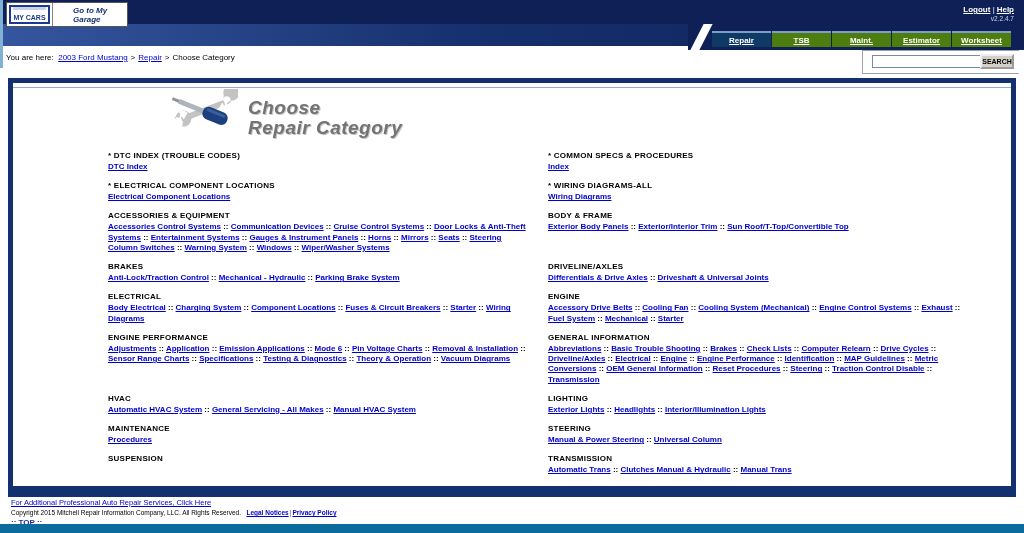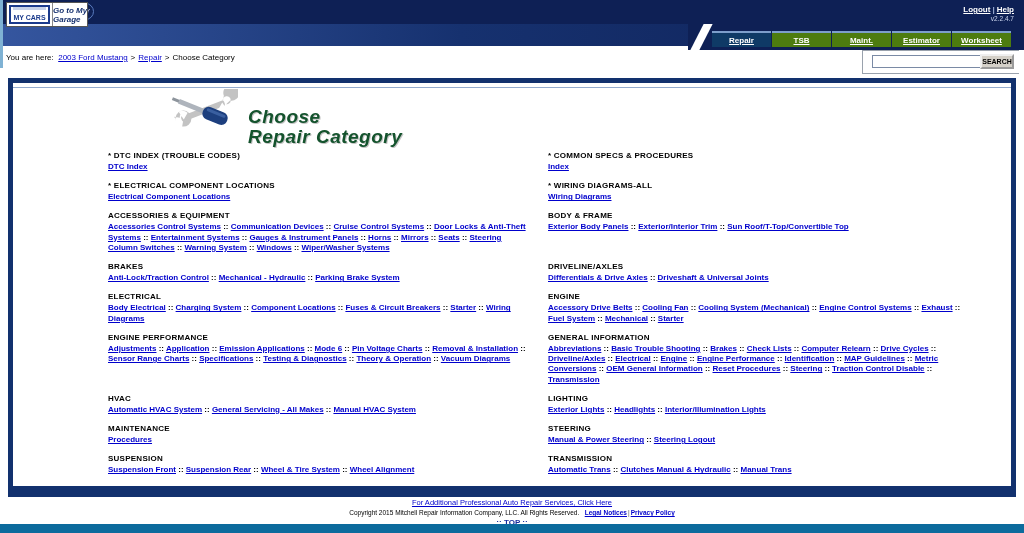--- a/index.html
+++ b/index.html
@@ -8,21 +8,21 @@
   a{cursor:pointer}
 
   
   .topbar{position:absolute;top:0;left:0;right:0;height:24px;background:#0e2055}
   .edge-stripe{position:absolute;left:0;top:0;width:3px;height:68px;background:#7fb2d4;z-index:9}
   .plate-btn{position:absolute;left:6px;top:2px;height:23px;background:#fff;border:1px solid #555;
              display:flex;align-items:stretch;z-index:8}
   .plate{width:37px;margin:2px;border:2px solid #1a3a8c;position:relative;display:flex;
          align-items:flex-end;justify-content:center;color:#1a3a8c;font-weight:bold;font-size:7px;line-height:9px}
   .plate-top{position:absolute;top:0;left:2px;right:2px;height:3px;background:#c7d2e8}
-  .goto{border-left:1px solid #888;padding:2px 0;display:flex;align-items:center;
+  .goto{border-left:1px solid #888;padding:2px 20px;display:flex;align-items:center;
         font-size:8px;line-height:9px;font-weight:bold;font-style:italic;color:#15306e;white-space:pre-line}
   .logout-help{position:absolute;top:5px;right:10px;font-size:8px;font-weight:bold;color:#fff;z-index:8}
   .logout-help a{color:#fff;text-decoration:underline}
   .logout-help .pipe{color:#9fb0d8;padding:0 2px}
   .version{position:absolute;top:15px;right:10px;font-size:6.5px;color:#cdd6ee;z-index:8}
 
   .logobar{position:absolute;top:24px;left:0;right:0;height:22px;
            background:linear-gradient(to right,#35569f,#16316f 45%,#0e2055)}
   .m1{position:absolute;left:8px;top:1px;display:flex;align-items:center}
   .m1-text{font-size:13px;line-height:13px;font-weight:bold;font-style:italic;color:#fff;letter-spacing:.2px}
@@ -49,32 +49,32 @@
                 font-size:8px;padding:0 2px;font-family:"Liberation Sans",sans-serif}
   .search-btn{position:absolute;right:5px;top:3px;width:34px;height:15px;background:#d4d0c8;
               border:2px outset #efefef;font-size:7px;font-weight:bold;font-family:"Liberation Sans",sans-serif;
               padding:0;line-height:10px;cursor:pointer}
 
   
   .panel{position:absolute;left:8px;top:78px;width:1008px;height:419px;box-sizing:border-box;
          background:#fff;border:5px solid #12316e;border-bottom-width:11px}
   .panel-line{position:absolute;top:4px;left:0;right:0;height:1px;background:#93abce}
   .title-wrap{position:absolute;top:6px;left:155px;display:flex;align-items:flex-start;gap:10px}
-  .title-text{font-size:19px;line-height:20px;font-weight:bold;font-style:italic;color:#14532d;
-              letter-spacing:.5px;text-shadow:1px 1px 0 #c4c4c4;padding-top:18px}
+  .title-text{font-size:19px;line-height:20px;font-weight:bold;font-style:italic;color:#737373;
+              letter-spacing:.5px;text-shadow:1px 1px 0 #c4c4c4;padding-top:9px}
 
   .cat-grid{position:absolute;top:68px;left:95px;right:16px;display:grid;grid-template-columns:440px 1fr}
   .cat-cell{padding-bottom:9px;padding-right:22px}
   .cat-heading{font-size:8px;font-weight:bold;color:#000;letter-spacing:.25px;margin-bottom:2px}
   .cat-links{font-size:8px;line-height:1.28;color:#000}
   .cat-link{color:#0000cc;text-decoration:underline;font-weight:bold}
   .sep{color:#000;font-weight:bold}
 
   
-  .footer{position:absolute;top:498px;left:0;right:0;text-align:center}
+  .footer{position:absolute;top:498px;left:11px;right:0;text-align:left}
   .services{font-size:7.5px}
   .services a{color:#0000cc;text-decoration:underline}
   .copy{font-size:6.5px;color:#000;margin-top:2px}
   .copy a{color:#0000cc;text-decoration:underline;font-weight:bold}
   .copy .pipe{color:#555;padding:0 1px}
   .toplink{font-size:8px;font-weight:bold;margin-top:2px}
   .toplink a{color:#1a2f9e;text-decoration:underline}
   .bottombar{position:absolute;bottom:0;left:0;right:0;height:9px;background:#0c6b9d}
 </style>
 </head>
@@ -207,25 +207,24 @@
       <div class="cat-cell">
         <div class="cat-heading">LIGHTING</div>
         <div class="cat-links"><a class="cat-link">Exterior Lights</a><span class="sep"> :: </span><a class="cat-link">Headlights</a><span class="sep"> :: </span><a class="cat-link">Interior/Illumination Lights</a></div>
       </div>
       <div class="cat-cell">
         <div class="cat-heading">MAINTENANCE</div>
         <div class="cat-links"><a class="cat-link">Procedures</a></div>
       </div>
       <div class="cat-cell">
         <div class="cat-heading">STEERING</div>
-        <div class="cat-links"><a class="cat-link">Manual &amp; Power Steering</a><span class="sep"> :: </span><a class="cat-link">Steering Logout</a></div>
+        <div class="cat-links"><a class="cat-link">Manual &amp; Power Steering</a><span class="sep"> :: </span><a class="cat-link">Universal Column</a></div>
       </div>
       <div class="cat-cell">
         <div class="cat-heading">SUSPENSION</div>
-        <div class="cat-links"><a class="cat-link">Suspension Front</a><span class="sep"> :: </span><a class="cat-link">Suspension Rear</a><span class="sep"> :: </span><a class="cat-link">Wheel &amp; Tire System</a><span class="sep"> :: </span><a class="cat-link">Wheel Alignment</a></div>
       </div>
       <div class="cat-cell">
         <div class="cat-heading">TRANSMISSION</div>
         <div class="cat-links"><a class="cat-link">Automatic Trans</a><span class="sep"> :: </span><a class="cat-link">Clutches Manual &amp; Hydraulic</a><span class="sep"> :: </span><a class="cat-link">Manual Trans</a></div>
       </div>
       <div class="cat-cell"></div>
     </div>
 </div>
 
 <div class="footer">

